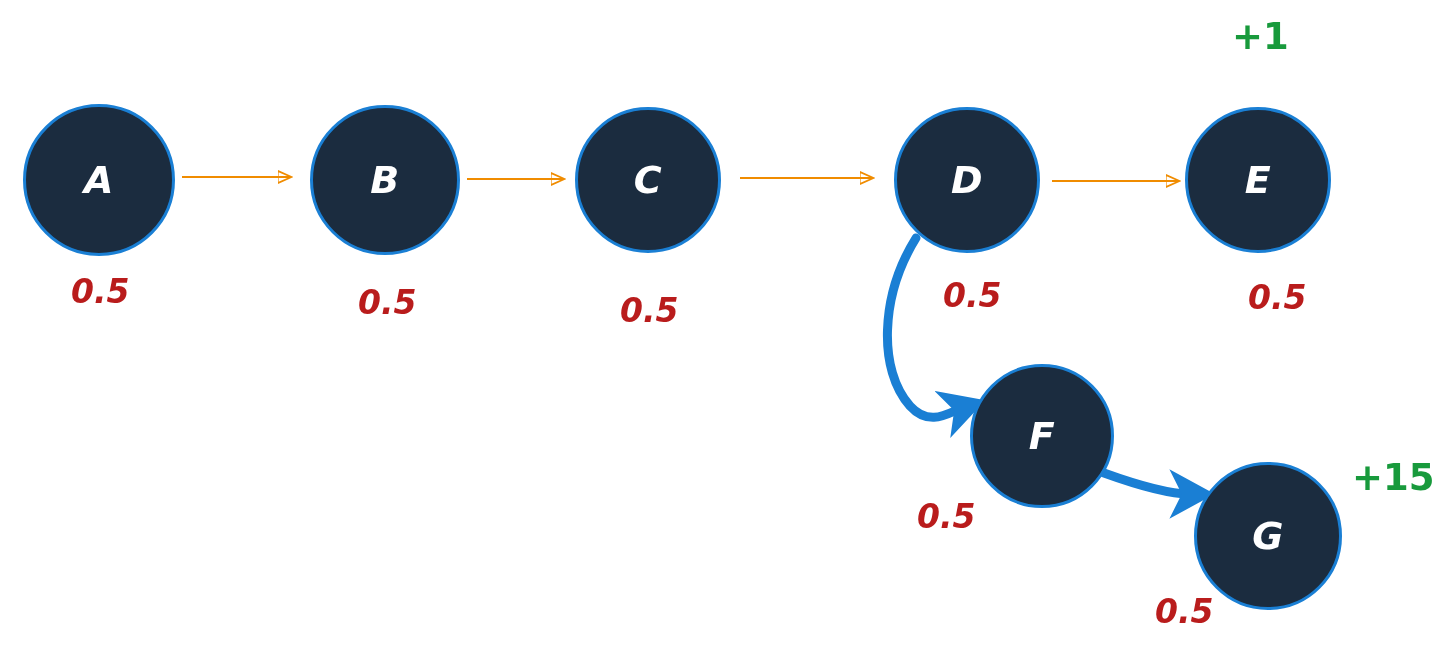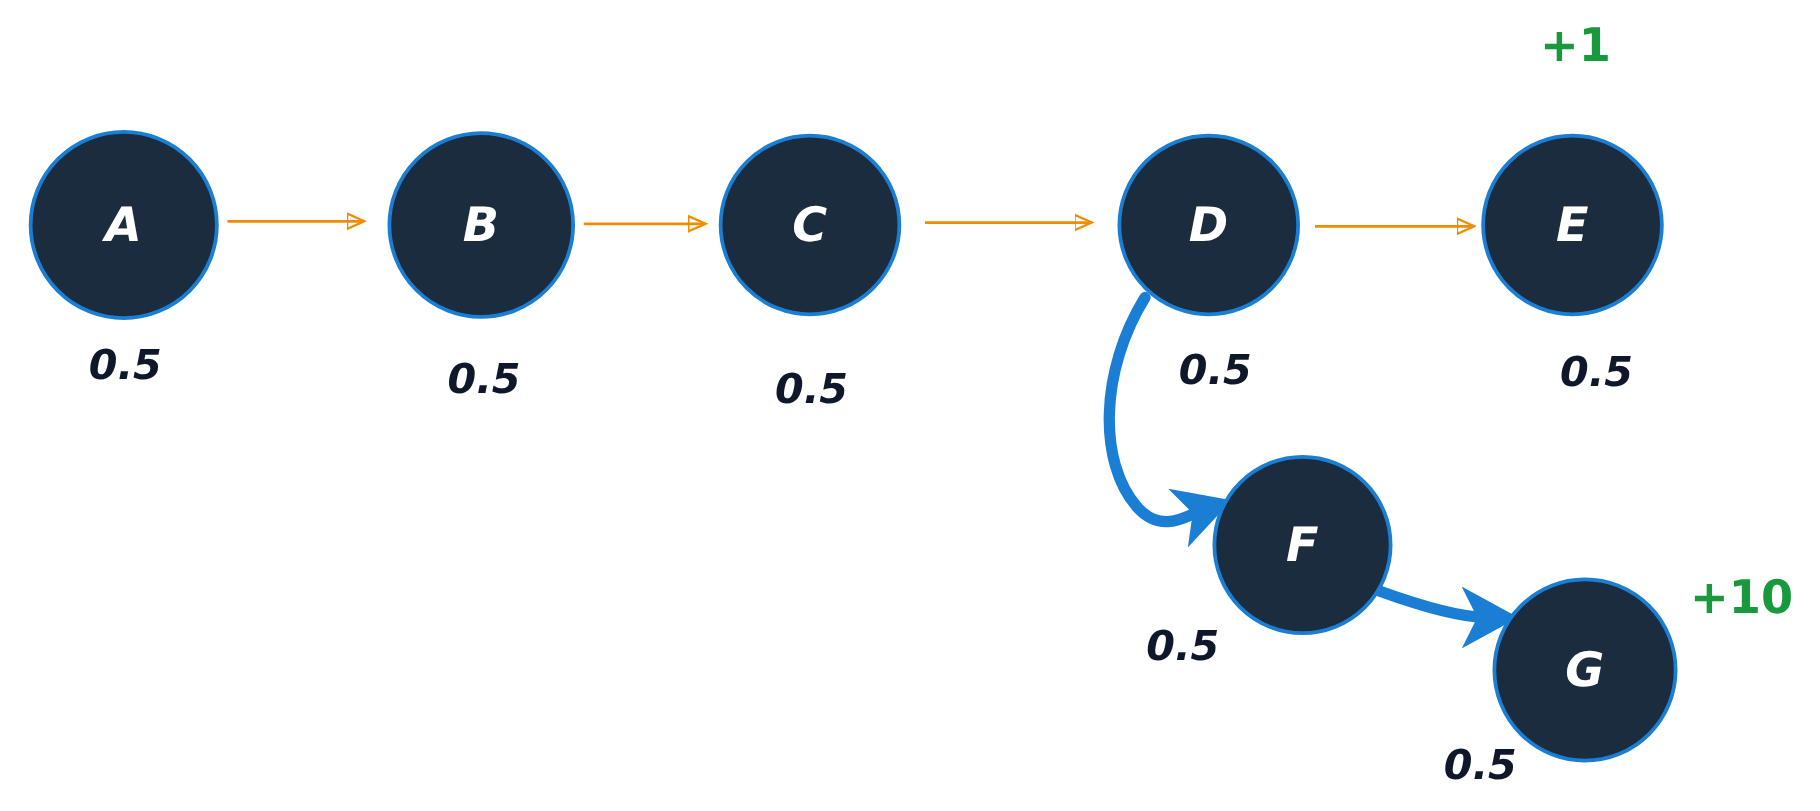--- a/index.html
+++ b/index.html
@@ -38,21 +38,21 @@
     color: #ffffff;
     font-family: "DejaVu Sans", sans-serif;
     font-size: 38px;
     font-weight: 600;
     font-style: italic;
     letter-spacing: 0.5px;
     user-select: none;
   }
   .prob-label {
     position: absolute;
-    color: #0f172a;
+    color: #b91c1c;
     font-family: "DejaVu Sans", sans-serif;
     font-size: 33px;
     font-weight: 700;
     font-style: italic;
     white-space: nowrap;
     z-index: 4;
     user-select: none;
   }
   .reward-label {
     position: absolute;
@@ -120,15 +120,15 @@
 
   <div class="prob-label" style="left:71px; top:272px;">0.5</div>
   <div class="prob-label" style="left:358px; top:283px;">0.5</div>
   <div class="prob-label" style="left:620px; top:291px;">0.5</div>
   <div class="prob-label" style="left:943px; top:276px;">0.5</div>
   <div class="prob-label" style="left:1248px; top:278px;">0.5</div>
   <div class="prob-label" style="left:917px; top:497px;">0.5</div>
   <div class="prob-label" style="left:1155px; top:592px;">0.5</div>
 
   <div class="reward-label" style="left:1232px; top:15px;">+1</div>
-  <div class="reward-label" style="left:1352px; top:456px;">+10</div>
+  <div class="reward-label" style="left:1352px; top:456px;">+15</div>
 
 </div>
 
 </body></html>

